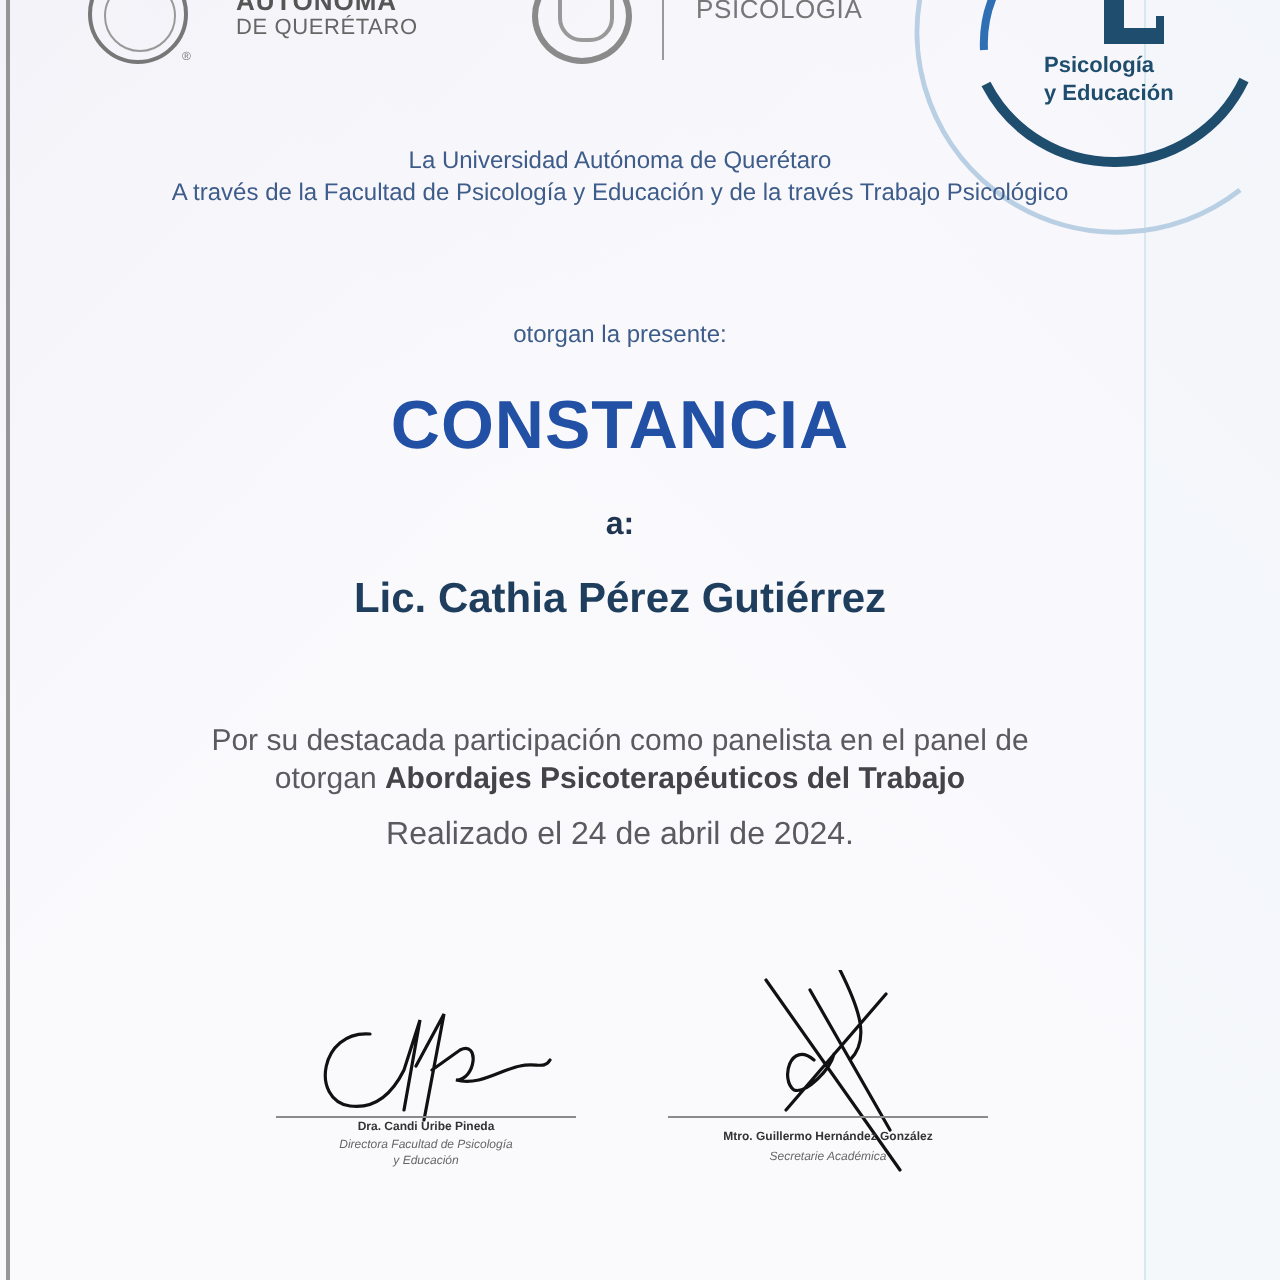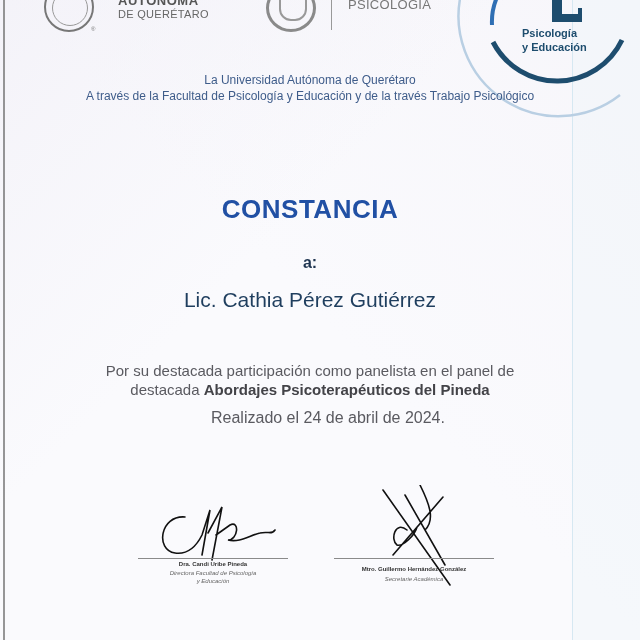--- a/index.html
+++ b/index.html
@@ -32,26 +32,26 @@
     .fac-name { position: absolute; left: 348px; top: -3px; font-size: 13px; color: #777; letter-spacing: 0.3px; }
 
     .pe-logo { position: absolute; left: 0; top: 0; width: 640px; height: 200px; pointer-events: none; }
     .pe-text1 { position: absolute; left: 522px; top: 27px; font-size: 11px; color: #1e4d6e; font-weight: bold; }
     .pe-text2 { position: absolute; left: 522px; top: 41px; font-size: 11px; color: #1e4d6e; font-weight: bold; }
 
     
     .center { position: absolute; left: 0; width: 620px; text-align: center; }
     .intro { top: 72px; font-size: 12px; color: #3e5c8a; line-height: 16px; }
     .otorgan { top: 160px; font-size: 12px; color: #3e5c8a; }
-    .title { top: 194px; font-size: 26px; font-weight: bold; color: #2150a4; letter-spacing: 0.5px; }
+    .title { top: 194px; font-size: 34px; font-weight: bold; color: #2150a4; letter-spacing: 0.5px; }
     .a-label { top: 254px; font-size: 16px; font-weight: bold; color: #1f3550; }
-    .recipient { top: 288px; font-size: 21px; font-weight: normal; color: #1f3e5e; }
+    .recipient { top: 288px; font-size: 21px; font-weight: bold; color: #1f3e5e; }
     .reason { top: 361px; font-size: 15px; color: #5a5a60; line-height: 19px; }
     .reason b { color: #434348; }
-    .date { top: 409px; font-size: 16px; color: #5a5a60; padding-left: 18px; }
+    .date { top: 409px; font-size: 16px; color: #5a5a60; }
 
     
     .sig-line { position: absolute; height: 1px; background: #8a8a8a; }
     .sig-svg { position: absolute; }
     .sig-name { position: absolute; font-size: 6px; font-weight: bold; color: #333; text-align: center; }
     .sig-role { position: absolute; font-size: 6px; font-style: italic; color: #666; text-align: center; line-height: 8px; }
   </style>
 </head>
 <body>
 
@@ -86,30 +86,31 @@
     <rect x="578" y="8" width="4" height="10" fill="#1e4d6e"></rect>
   </svg>
   <div class="pe-text1">Psicología</div>
   <div class="pe-text2">y Educación</div>
 
   <div class="center intro">
     <div>La Universidad Autónoma de Querétaro</div>
     <div>A través de la Facultad de Psicología y Educación y de la través Trabajo Psicológico</div>
   </div>
 
+  <div class="center otorgan">otorgan la presente:</div>
 
   <div class="center title">CONSTANCIA</div>
 
   <div class="center a-label">a:</div>
 
   <div class="center recipient">Lic. Cathia Pérez Gutiérrez</div>
 
   <div class="center reason">
     <div>Por su destacada participación como panelista en el panel de</div>
-    <div><span>destacada </span><b>Abordajes Psicoterapéuticos del Pineda</b></div>
+    <div><span>otorgan </span><b>Abordajes Psicoterapéuticos del Trabajo</b></div>
   </div>
 
   <div class="center date">Realizado el 24 de abril de 2024.</div>
 
   <div>
     <svg class="sig-svg" style="left:150px; top:505px;" width="130" height="60" viewBox="0 0 130 60">
       <path d="M 35 12 C 10 10, 5 45, 25 48 C 40 50, 48 38, 52 30 L 60 5 L 52 50 M 58 28 L 72 2 L 62 55 M 66 30 L 80 20 C 90 15, 88 35, 78 35 C 90 38, 100 30, 110 28 C 118 26, 122 30, 125 25" fill="none" stroke="#111" stroke-width="1.6" stroke-linecap="round"></path>
     </svg>
     <div class="sig-line" style="left:138px; top:558px; width:150px;"></div>
     <div class="sig-name" style="left:138px; top:561px; width:150px;">Dra. Candi Uribe Pineda</div>

